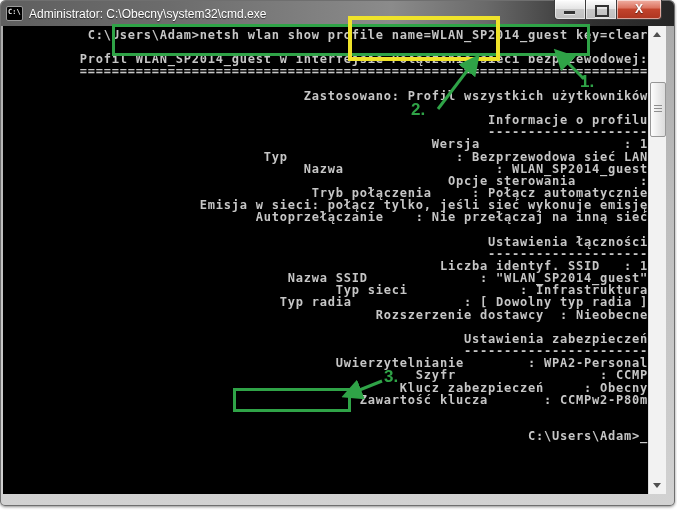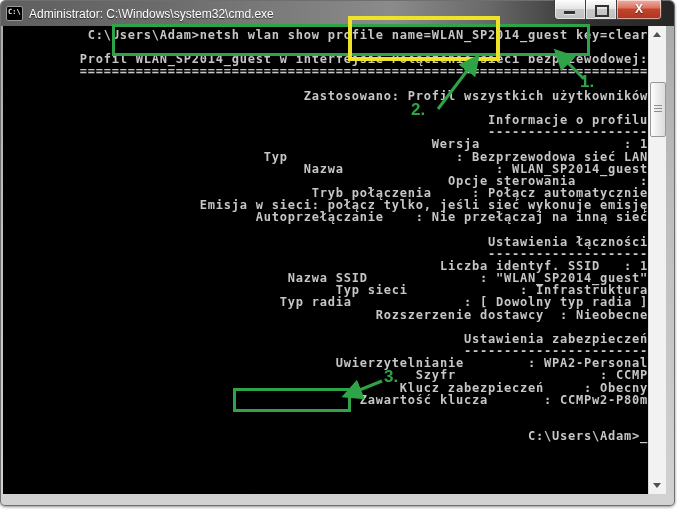--- a/index.html
+++ b/index.html
@@ -78,21 +78,21 @@
   .lbl-3{left:384px;top:368px;}
   .arrows{position:absolute;left:0;top:0;width:677px;height:510px;z-index:11;pointer-events:none;}
 </style>
 </head>
 <body>
 
 <div class="win">
 
   <div class="titlebar">
     <div class="cmdicon"></div>
-    <div class="title-text">Administrator: C:\Windows\system32\cmd.exe</div>
+    <div class="title-text">Administrator: C:\Obecny\system32\cmd.exe</div>
   </div>
 
   <div class="winbtns">
     <div class="wbtn min" title="">
         <div class="glyph-min"></div>
       </div>
     <div class="wbtn max">
         <div class="glyph-max"></div>
       </div>
     <div class="wbtn close">

